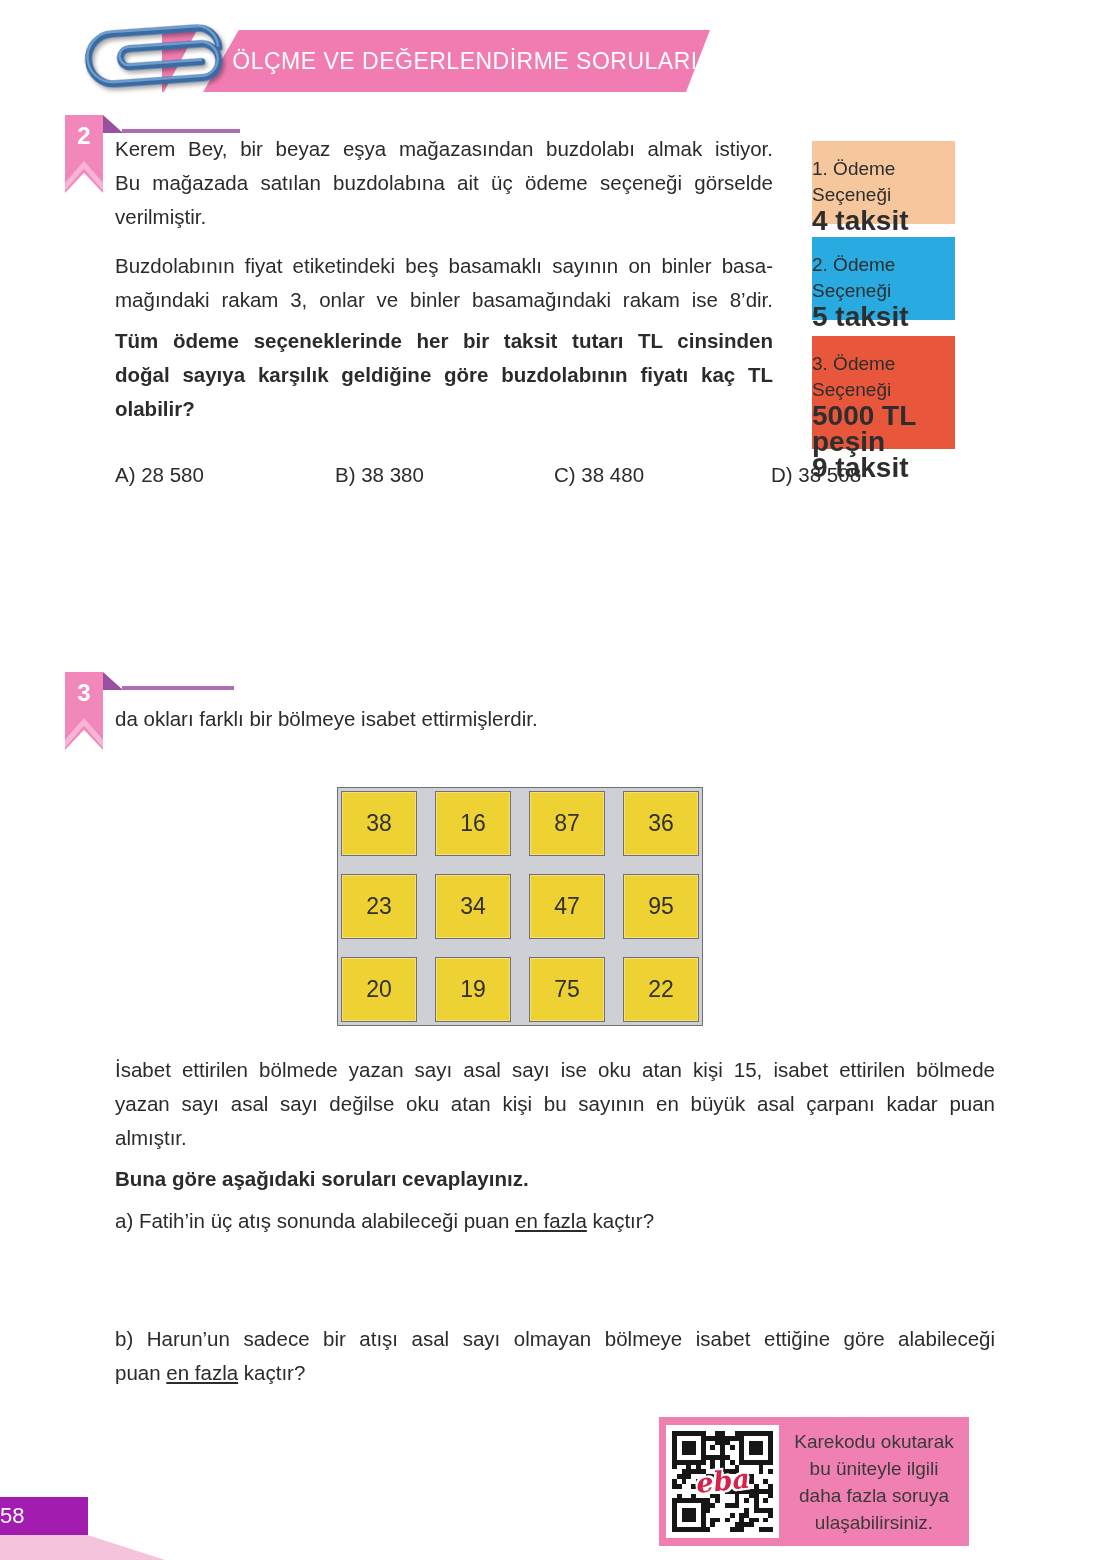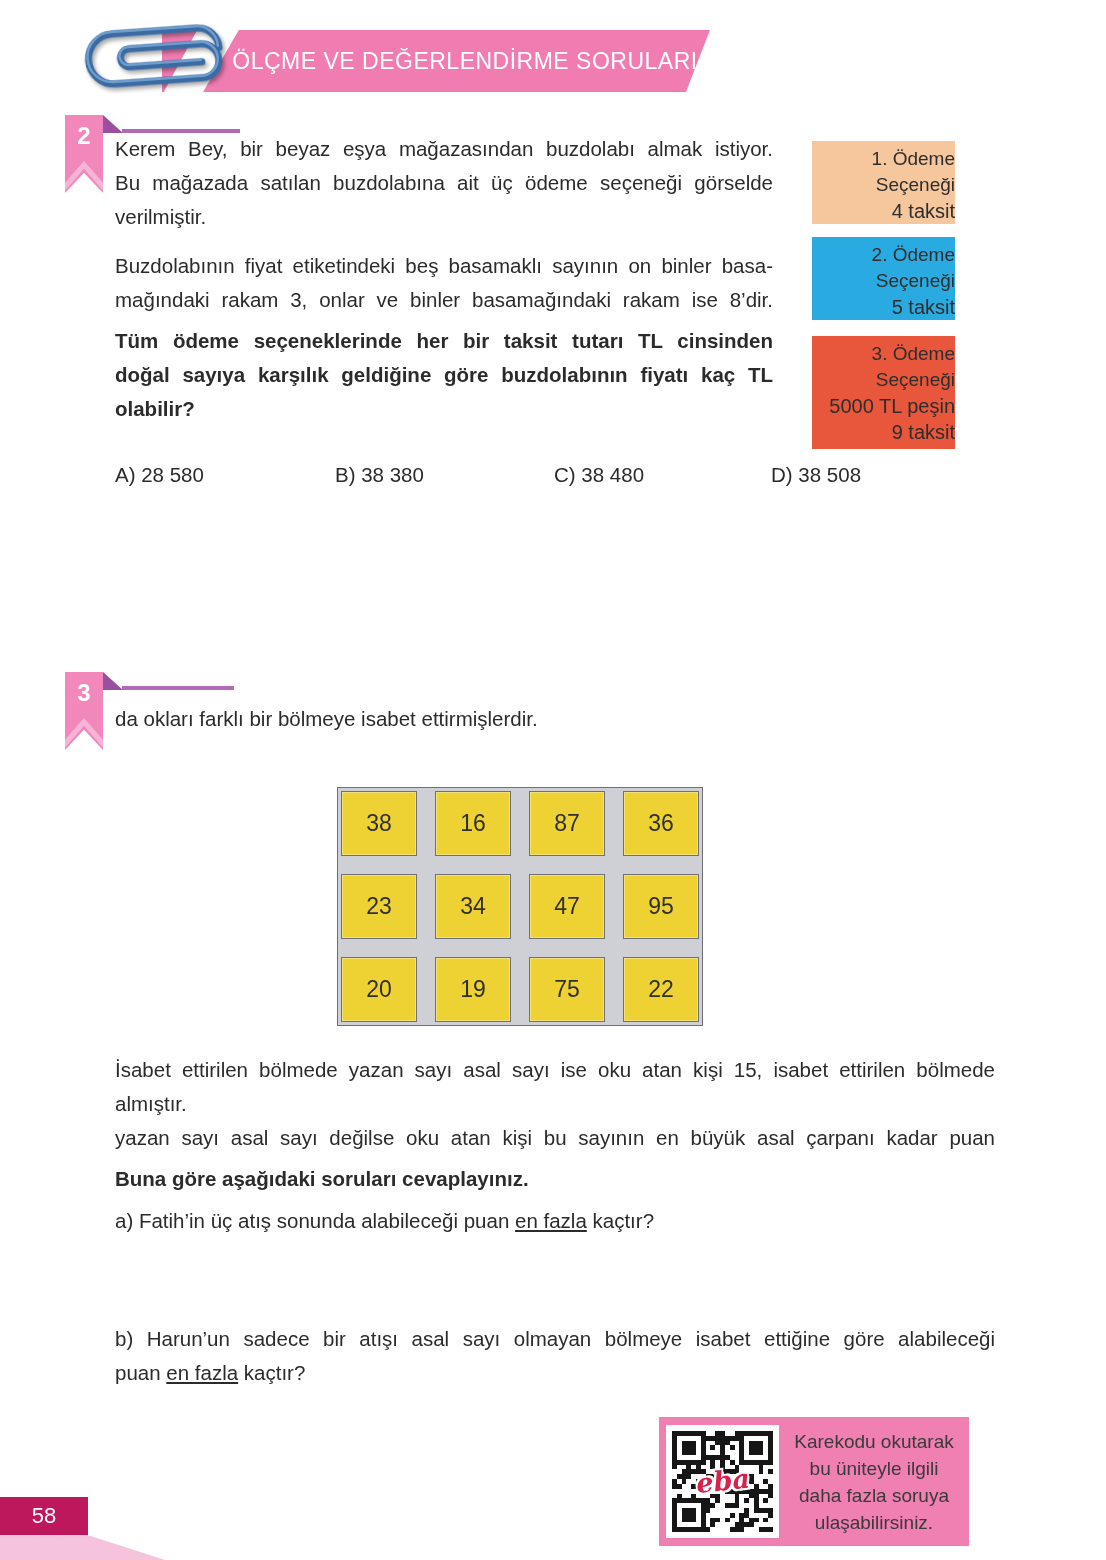--- a/index.html
+++ b/index.html
@@ -61,25 +61,25 @@
   .para .line { display:block; height:34px; overflow:hidden; }
   .jline::after { content:""; display:inline-block; width:100%; height:0; }
   .jline { text-align:justify; }
   .bold { font-weight:bold; }
   .u { text-decoration:underline; }
 
   .choice { font-size:20.5px; white-space:nowrap; }
 
   
   .opt {
-    left:812px; width:143px; text-align:right;
+    left:812px; width:143px; text-align:left;
     font-size:19px; line-height:26px; color:#2e2e2e;
-    padding-top:5px;
-  }
-  .opt .val { font-weight:normal; font-size:20px; }
+    padding-top:15px;
+  }
+  .opt .val { font-weight:bold; font-size:28px; }
 
   
   .target-grid {
     left:337px; top:787px; width:366px; height:239px;
     background:#cfcfd6; border:1px solid #6f6f78;
     display:grid; grid-template-columns:repeat(4,1fr); grid-template-rows:repeat(3,1fr);
     gap:18px; padding:3px;
   }
   .t-cell {
     background:#EED233; border:1px solid #6f6f78;
@@ -109,22 +109,22 @@
     font-family:"DejaVu Serif", serif;
     text-shadow:-2px -2px 0 #fff, 2px -2px 0 #fff, -2px 2px 0 #fff, 2px 2px 0 #fff, 0 0 3px #fff;
   }
   .qr-caption {
     flex:1; text-align:center; font-size:19px; line-height:27px; color:#3a3a3a;
     padding:0 6px;
   }
 
   
   .page-tab {
-    left:0; top:1497px; width:88px; height:38px; background:#be185d;
-    color:#ffffff; font-size:22px; text-align:center; line-height:38px;
+    left:0; top:1497px; width:88px; height:38px; background:#a21caf;
+    color:#ffffff; font-size:22px; line-height:38px;
   }
   .corner-swoosh {
     left:0; top:1535px; width:165px; height:25px; background:#F5C3DC;
     clip-path:polygon(0 0, 53% 0, 100% 100%, 0 100%);
   }
 </style>
 </head>
 <body>
 
 <div class="abs banner">
@@ -203,22 +203,22 @@
   <div class="t-cell">47</div>
   <div class="t-cell">95</div>
   <div class="t-cell">20</div>
   <div class="t-cell">19</div>
   <div class="t-cell">75</div>
   <div class="t-cell">22</div>
 </div>
 
 <div class="abs para" style="left:115px; top:1053px; width:880px;">
   <span class="line jline">İsabet ettirilen bölmede yazan sayı asal sayı ise oku atan kişi 15, isabet ettirilen bölmede</span>
+  <span class="line jline">yazan sayı asal sayı değilse oku atan kişi bu sayının en büyük asal çarpanı kadar puan</span>
   <span class="line">almıştır.</span>
-  <span class="line jline">yazan sayı asal sayı değilse oku atan kişi bu sayının en büyük asal çarpanı kadar puan</span>
 </div>
 
 <div class="abs para bold" style="left:115px; top:1162px; width:880px;">
   <span class="line">Buna göre aşağıdaki soruları cevaplayınız.</span>
 </div>
 
 <div class="abs para" style="left:115px; top:1204px; width:880px;">
   <span class="line"><span>a) Fatih’in üç atış sonunda alabileceği puan </span><span class="u">en fazla</span><span> kaçtır?</span></span>
 </div>
 

